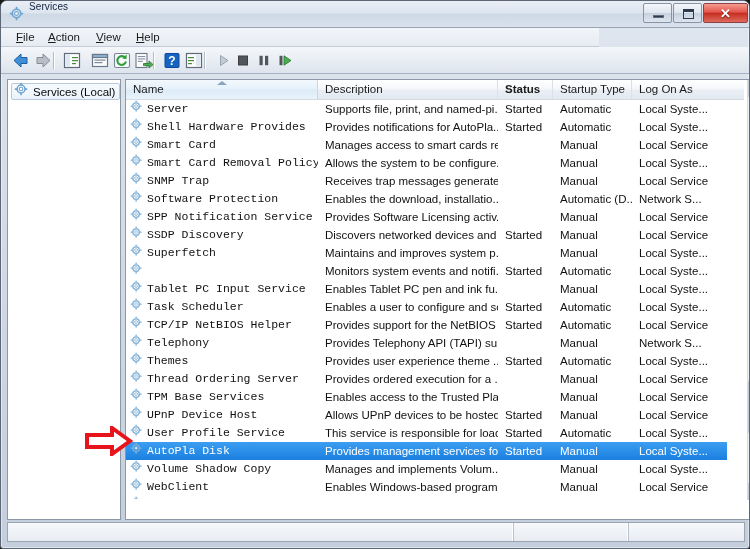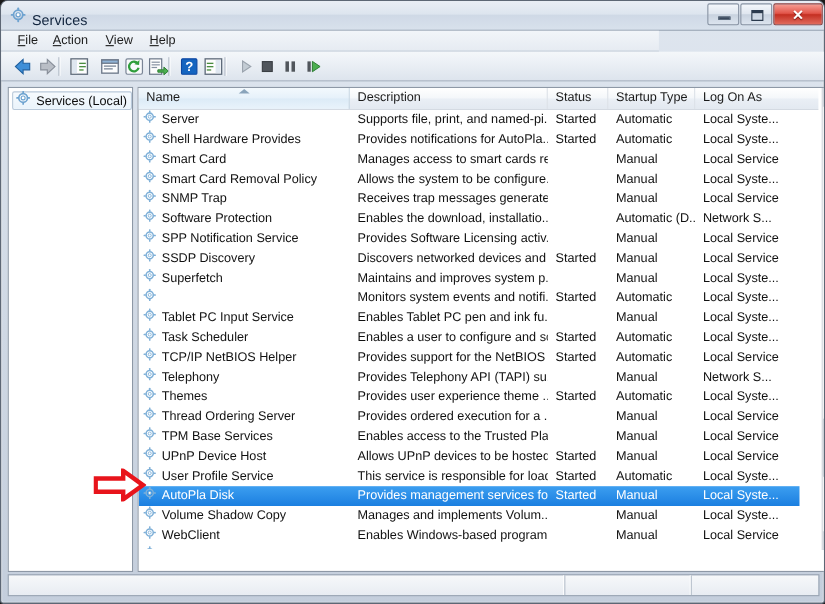--- a/index.html
+++ b/index.html
@@ -37,22 +37,22 @@
     border-bottom: 1px solid #9aa6b5;
     box-sizing: border-box;
   }
   .title-icon {
     position: absolute;
     left: 8px; top: 5px;
     width: 16px; height: 16px;
   }
   .title-text {
     position: absolute;
-    left: 28px; top: 10px;
-    font-size: 13px;
+    left: 28px; top: 0;
+    font-size: 10px;
     color: #11243d;
     letter-spacing: .1px;
     white-space: nowrap;
   }
   .winbtns {
     position: absolute;
     right: 3px; top: 2px;
     display: flex;
     height: 20px;
   }
@@ -242,30 +242,30 @@
     padding-left: 7px;
     overflow: hidden;
     white-space: nowrap;
   }
   .cell.name {
     padding-left: 4px;
     display: flex;
     align-items: center;
   }
   .cell.name .nm { margin-left: 4px; }
-  .c-name    { width: 192px; }
+  .c-name    { width: 192px; font-family: Liberation Mono, monospace; }
   .c-desc    { width: 180px; }
   .c-status  { width: 55px;  }
   .c-startup { width: 79px;  }
   .c-logon   { width: 95px;  }
 
   
   .h-name    { width: 192px; }
   .h-desc    { width: 180px; }
-  .h-status  { width: 55px;  }
+  .h-status  { width: 55px; font-weight: bold;  }
   .h-startup { width: 79px;  }
   .h-logon   { width: 112px; border-right: none; }
 
   
   .vscroll {
     position: absolute;
     right: 0; top: 0;
     width: 17px; height: 420px;
     background: #f0f0f0;
     border-left: 1px solid #d6dbe2;

